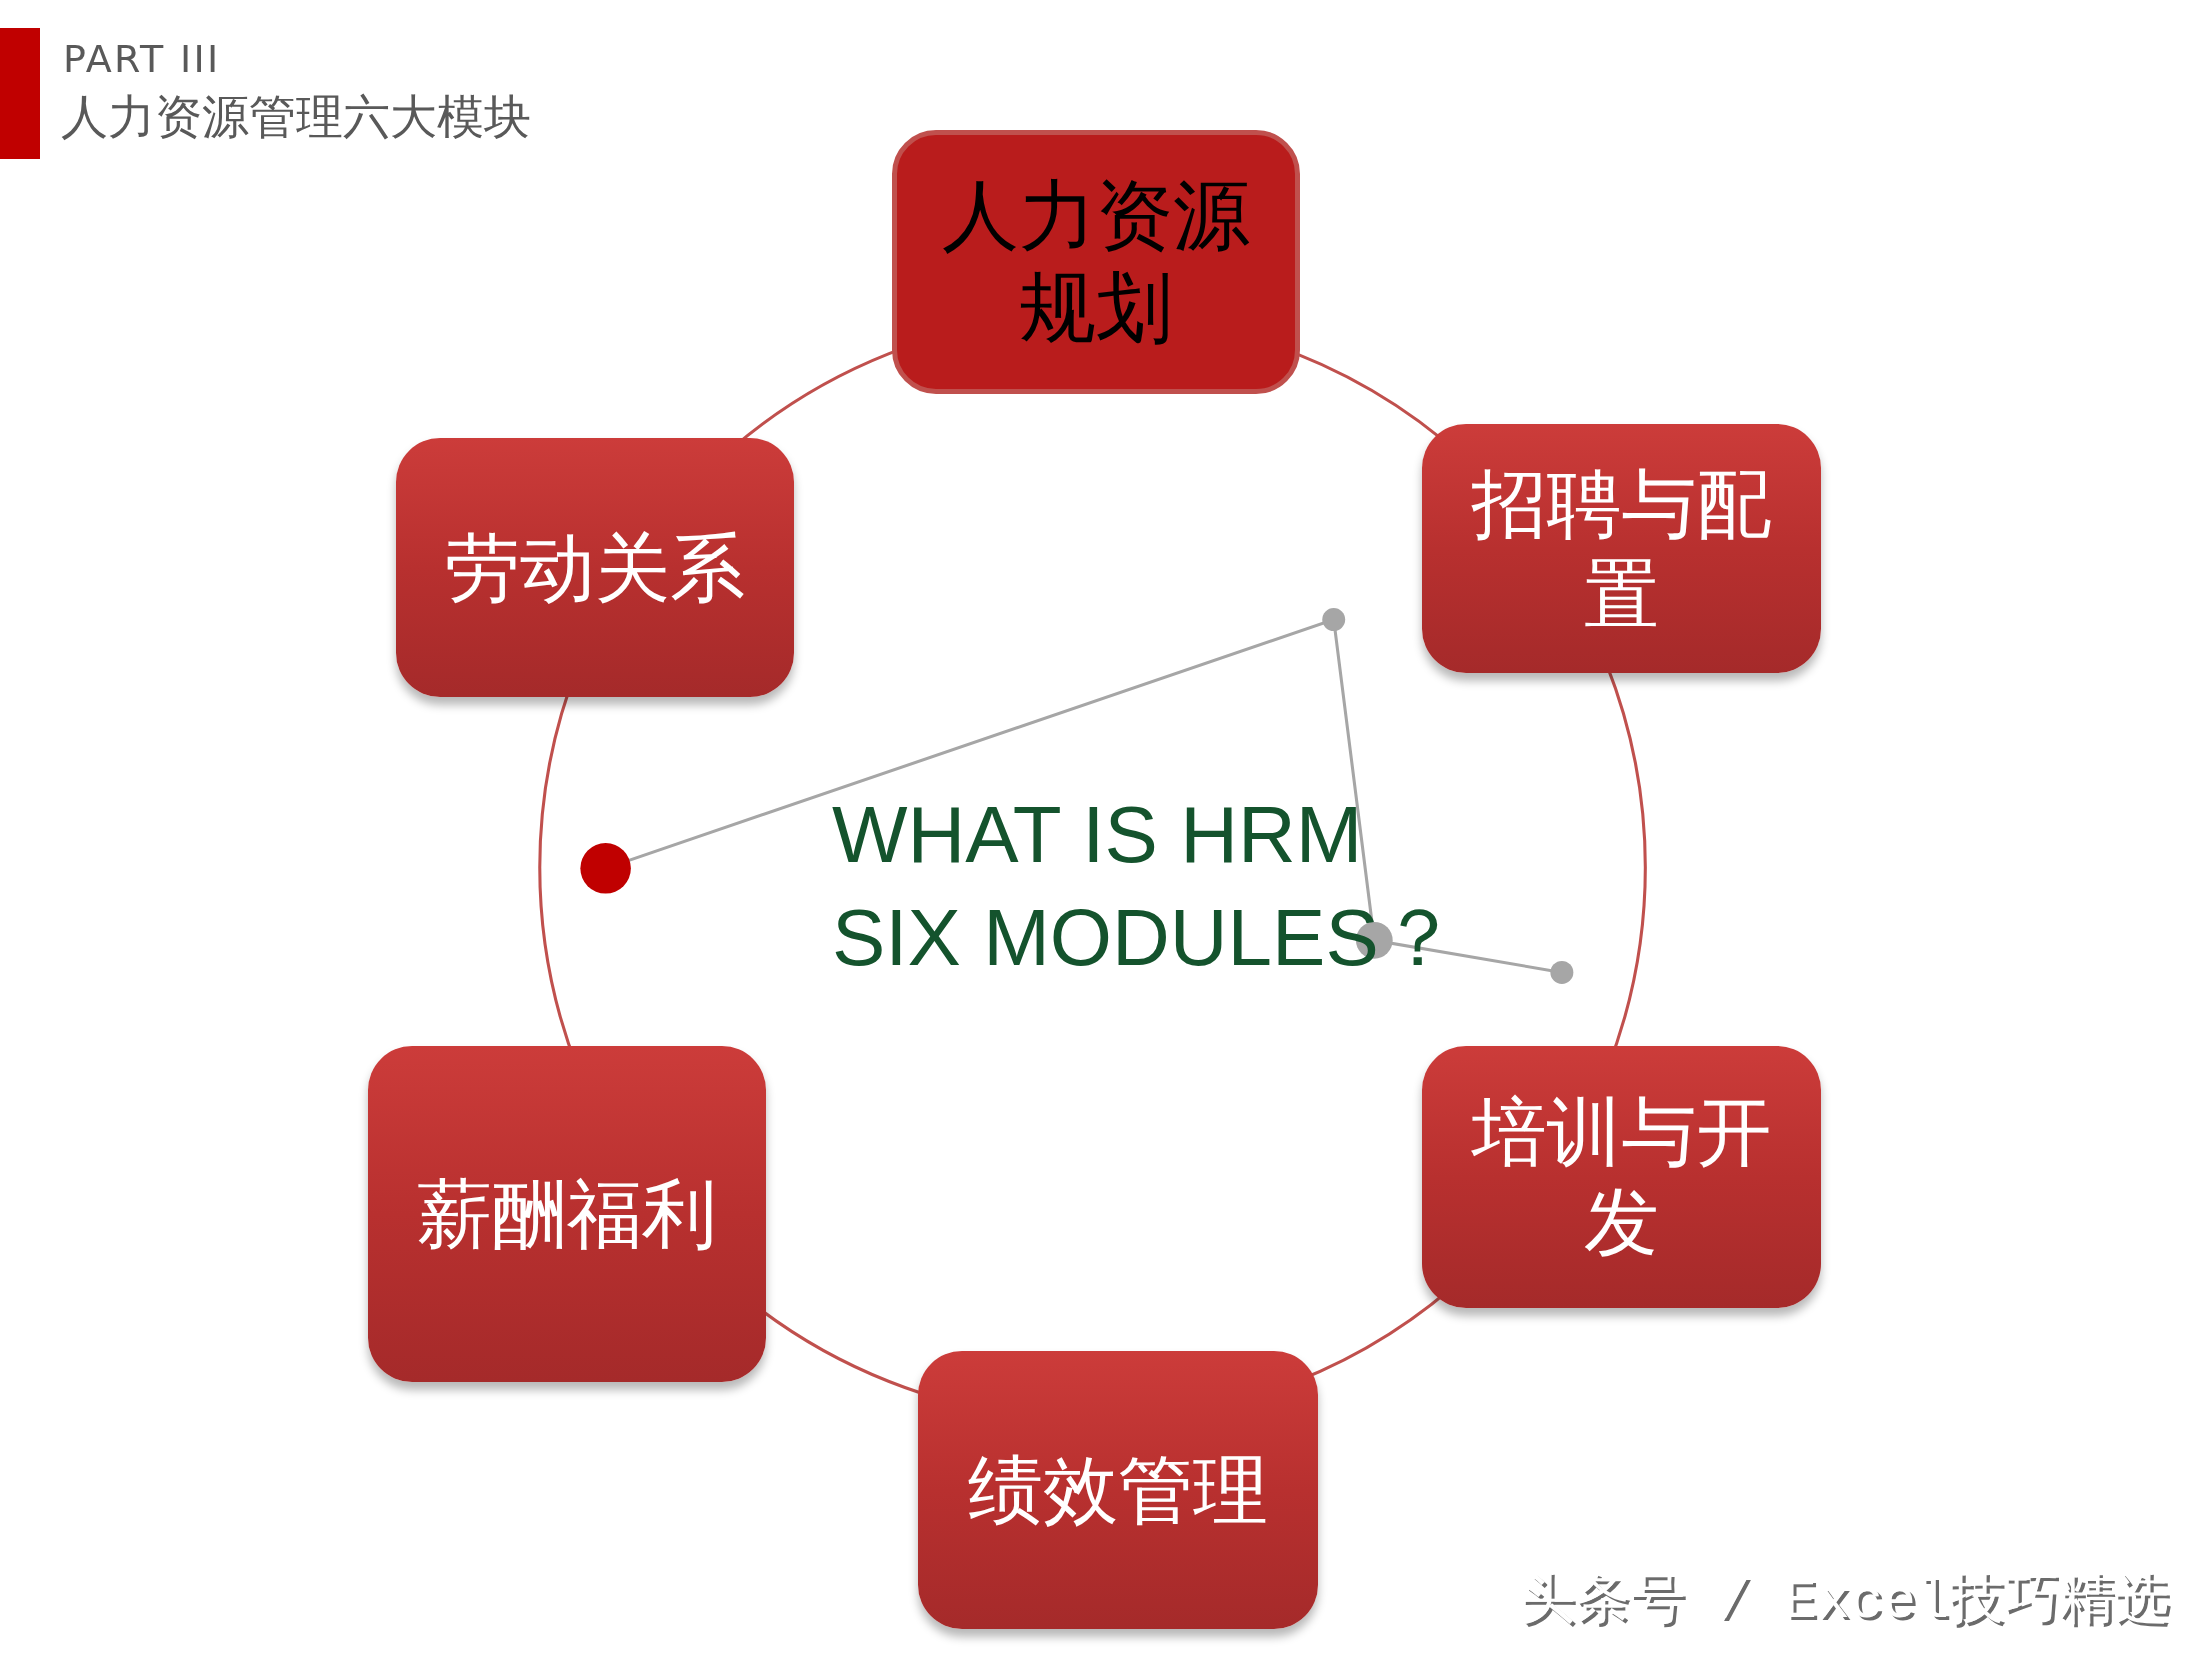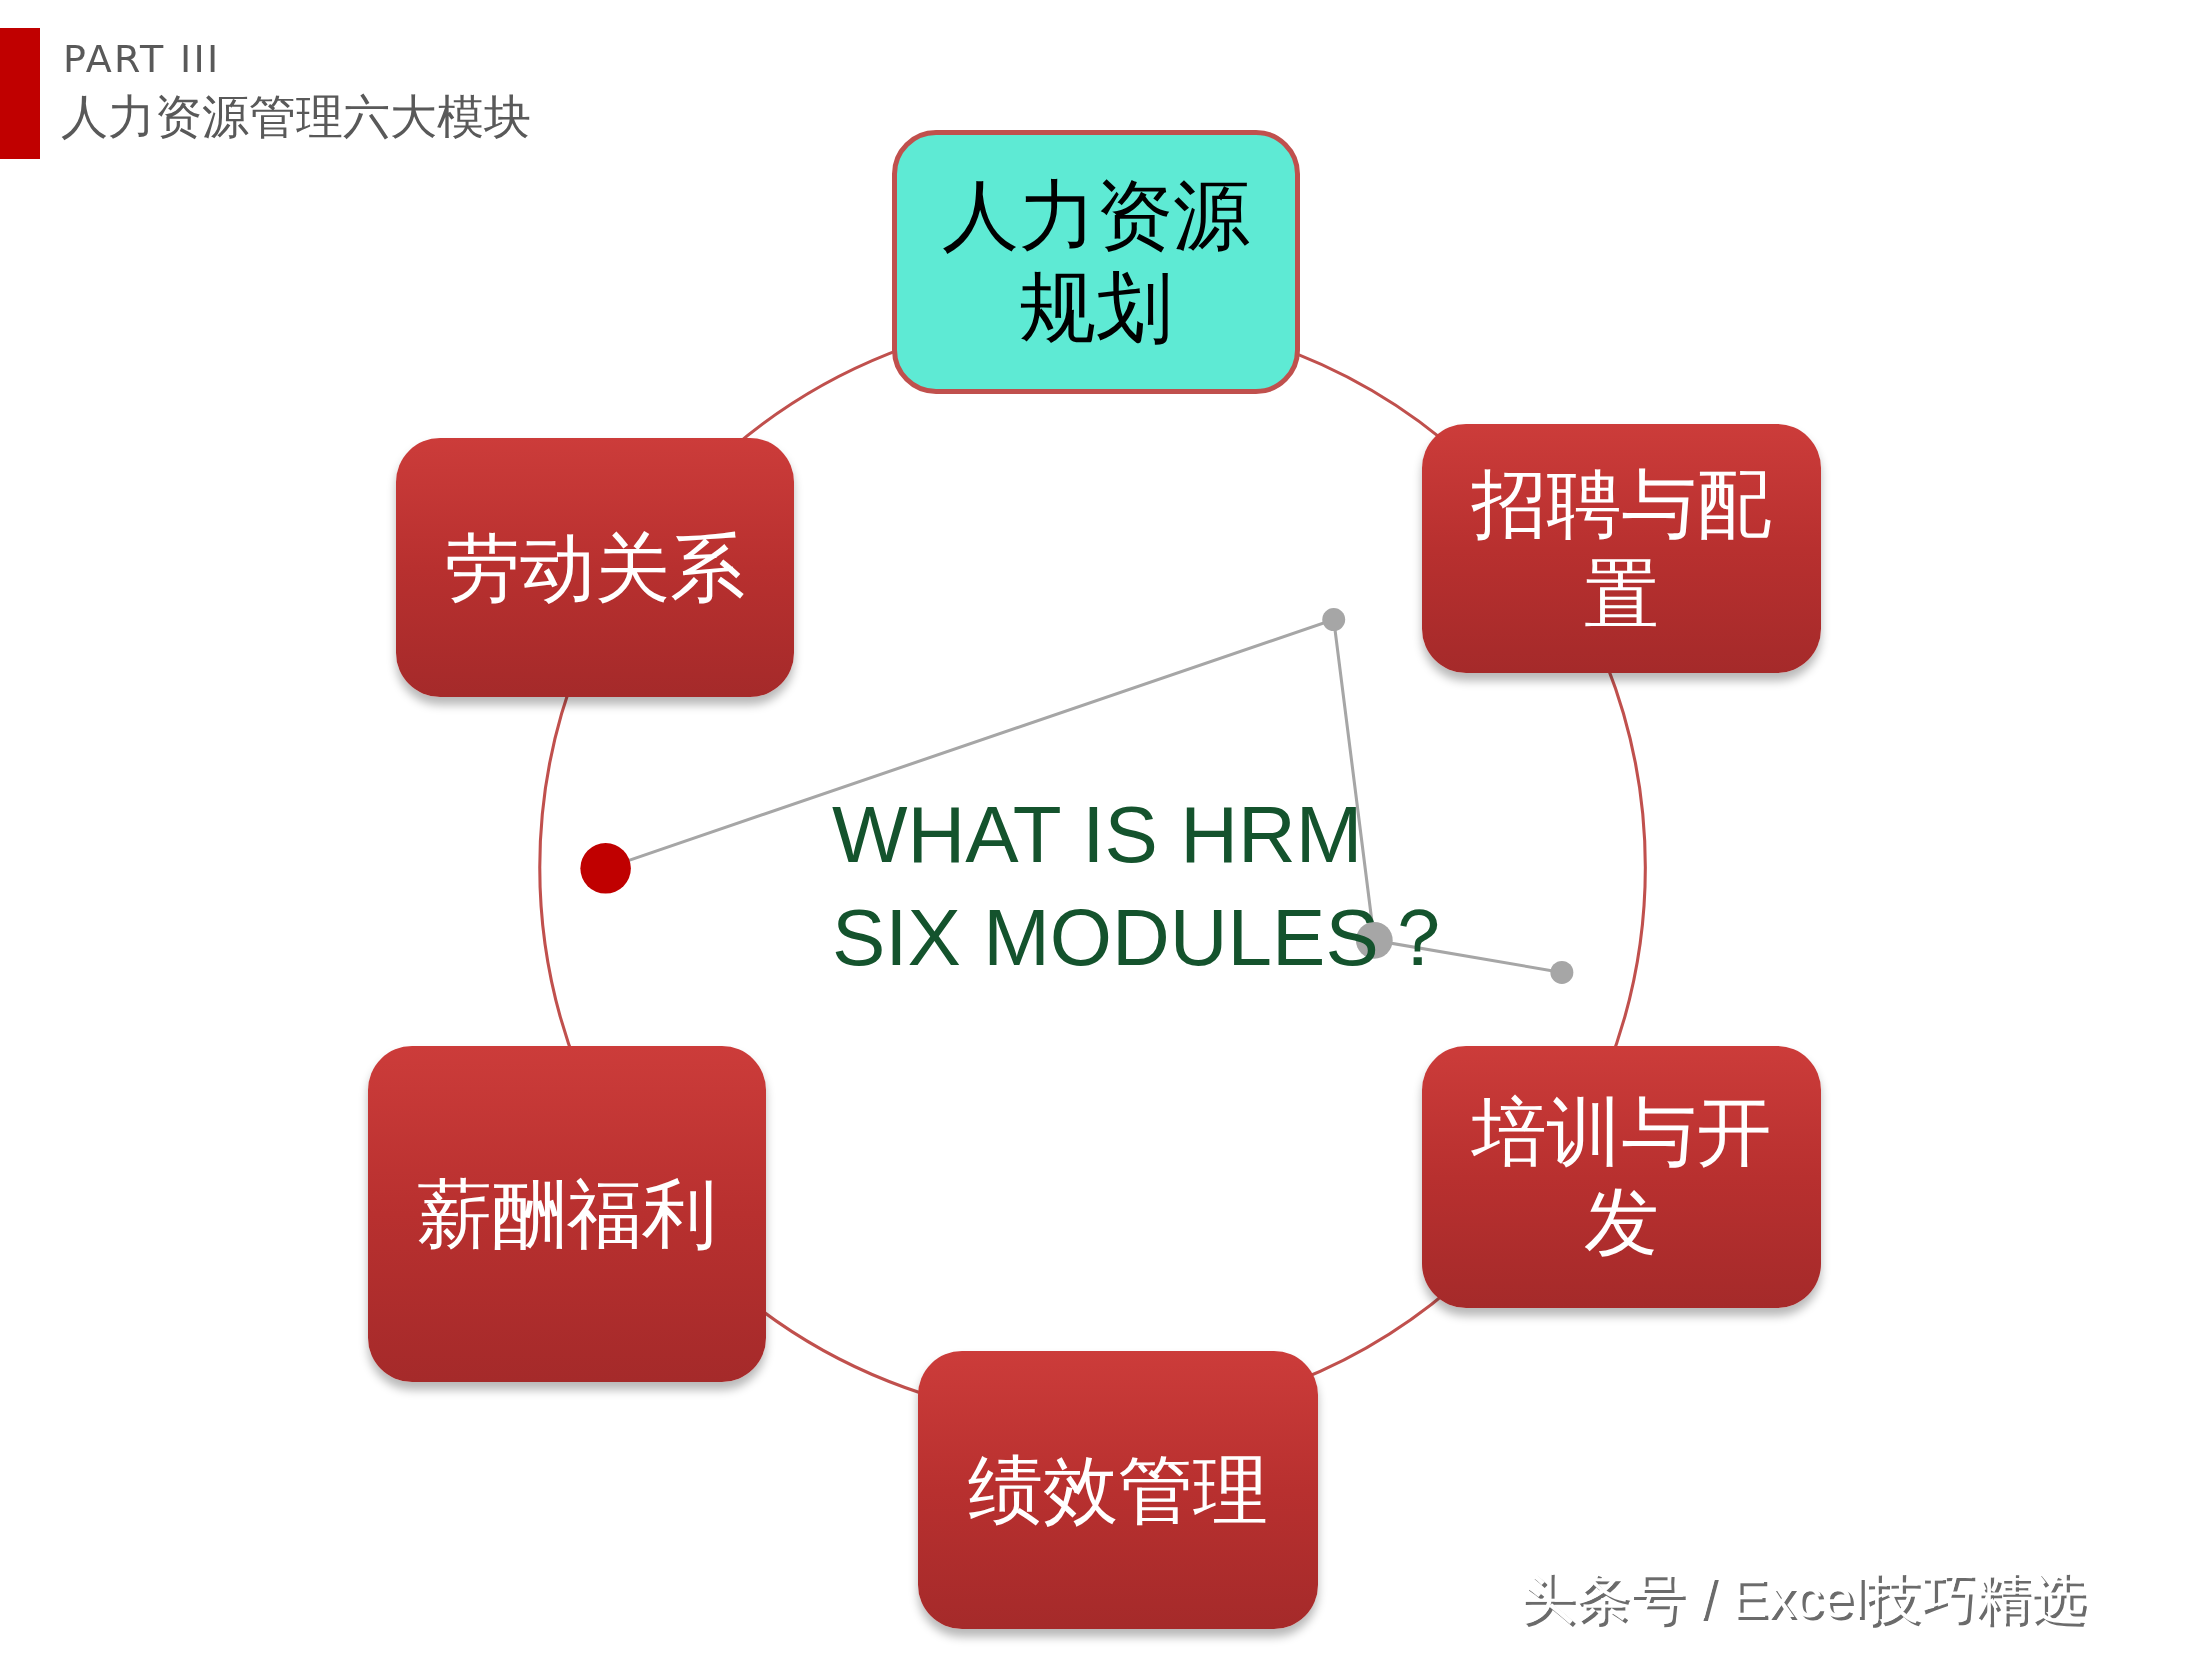--- a/index.html
+++ b/index.html
@@ -8,27 +8,27 @@
   .accent-bar { position:absolute; left:0; top:28px; width:40px; height:131px; background:#c00000; }
   .part-label { position:absolute; left:63px; top:34px; font-family:"DejaVu Sans", sans-serif;
                 font-size:38px; color:#595959; letter-spacing:2.3px; line-height:51px; white-space:nowrap; }
   .part-subtitle { position:absolute; left:61px; top:86px; font-family:"DejaVu Sans", sans-serif;
                 font-size:47px; color:#595959; line-height:61px; white-space:nowrap; }
   svg.diagram { position:absolute; left:0; top:0; width:2205px; height:1654px; }
   .box { position:absolute; box-sizing:border-box; border-radius:44px; display:flex;
          align-items:center; justify-content:center; text-align:center; }
   .box.red { background:linear-gradient(to bottom, #cc3c3a 0%, #b8302f 50%, #a52a2a 100%);
              box-shadow: 0 7.7px 9.2px rgba(0,0,0,0.28); }
-  .box.white { background:#5eead4; border:5.4px solid #c0504d; }
+  .box.white { background:#b91c1c; border:5.4px solid #c0504d; }
   .box-label { font-family:"DejaVu Serif", serif; font-size:75px; line-height:90px; padding:0 31px; }
   .box.red .box-label { color:#ffffff; }
   .box.white .box-label { color:#000000; font-size:77px; line-height:92px; }
   .center-title { position:absolute; left:832px; top:783px; font-family:"Liberation Sans", sans-serif;
                   font-size:80px; line-height:103px; color:#14532d; white-space:nowrap; }
-  .watermark { position:absolute; left:1520px; top:1562px; font-family:Liberation Sans, sans-serif;
+  .watermark { position:absolute; left:1520px; top:1562px; font-family:Liberation Mono, monospace;
                font-size:55px; color:#ffffff; white-space:nowrap;
                text-shadow: 3.1px 3.1px 0 #6b6b6b; }
 </style>
 </head>
 <body>
 
 <div class="accent-bar"></div>
 <div class="part-label">PART III</div>
 <div class="part-subtitle">人力资源管理六大模块</div>
 

